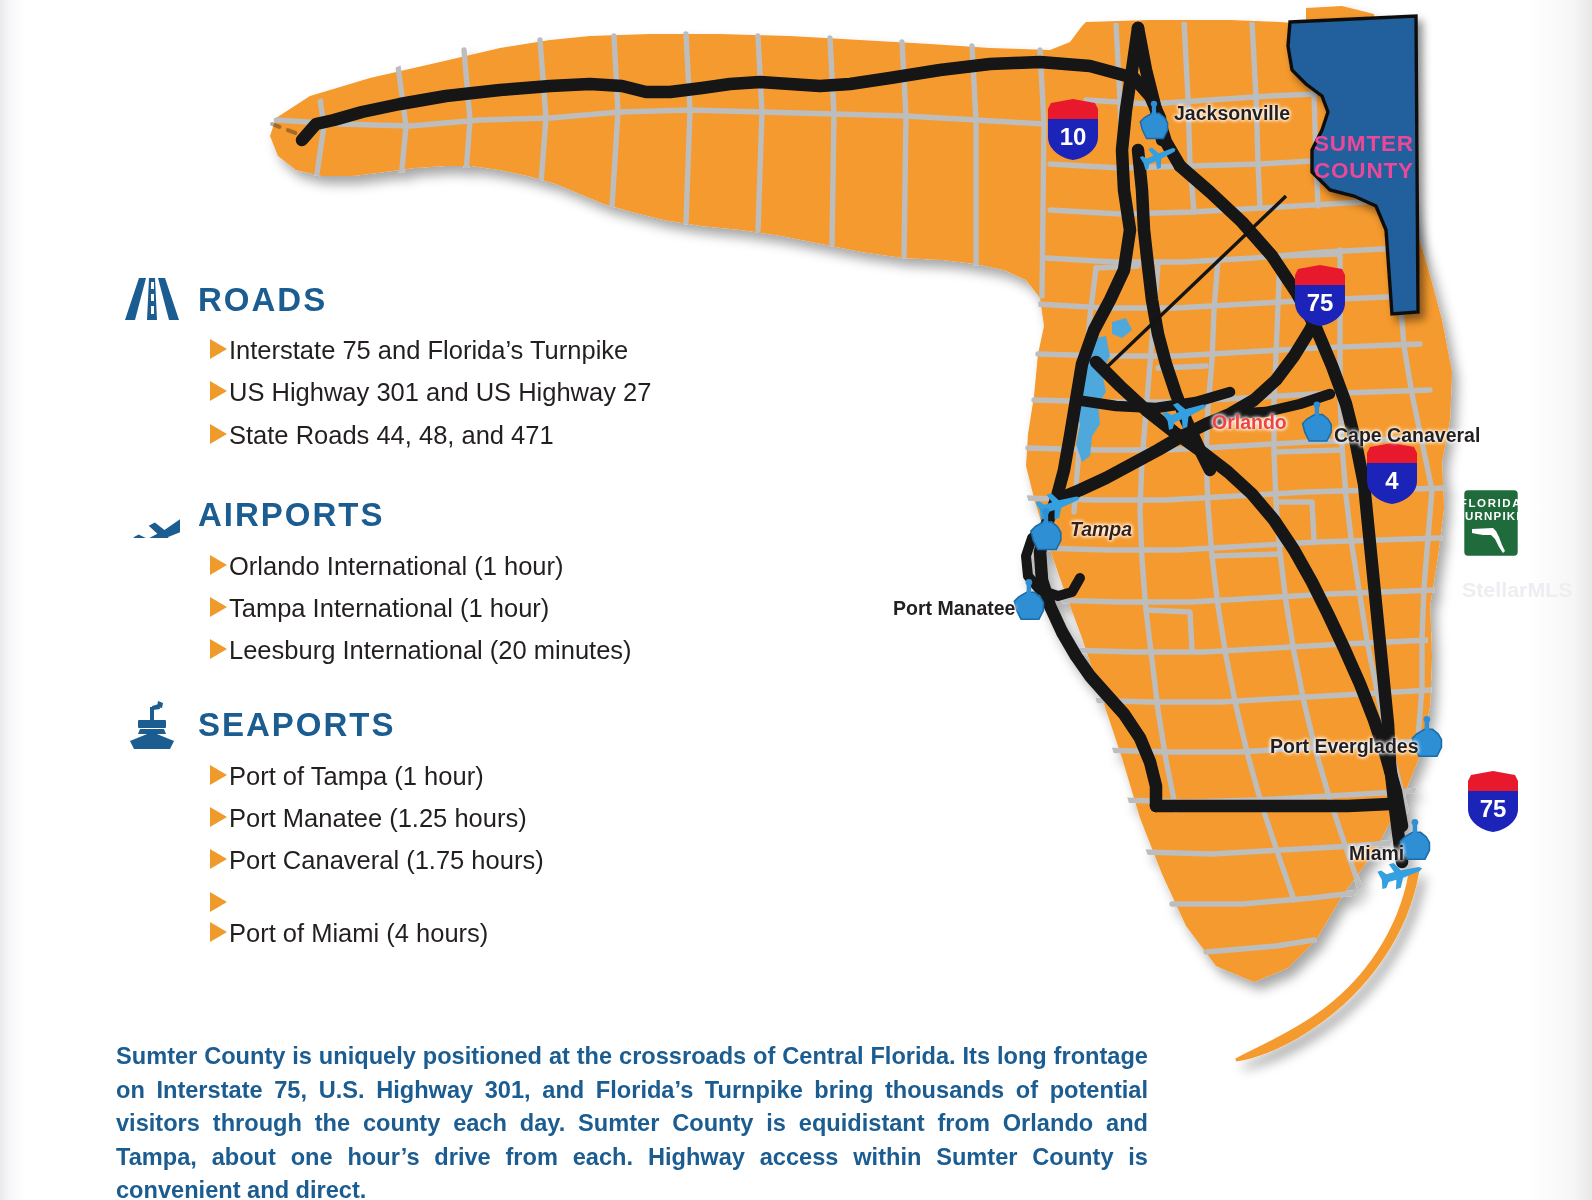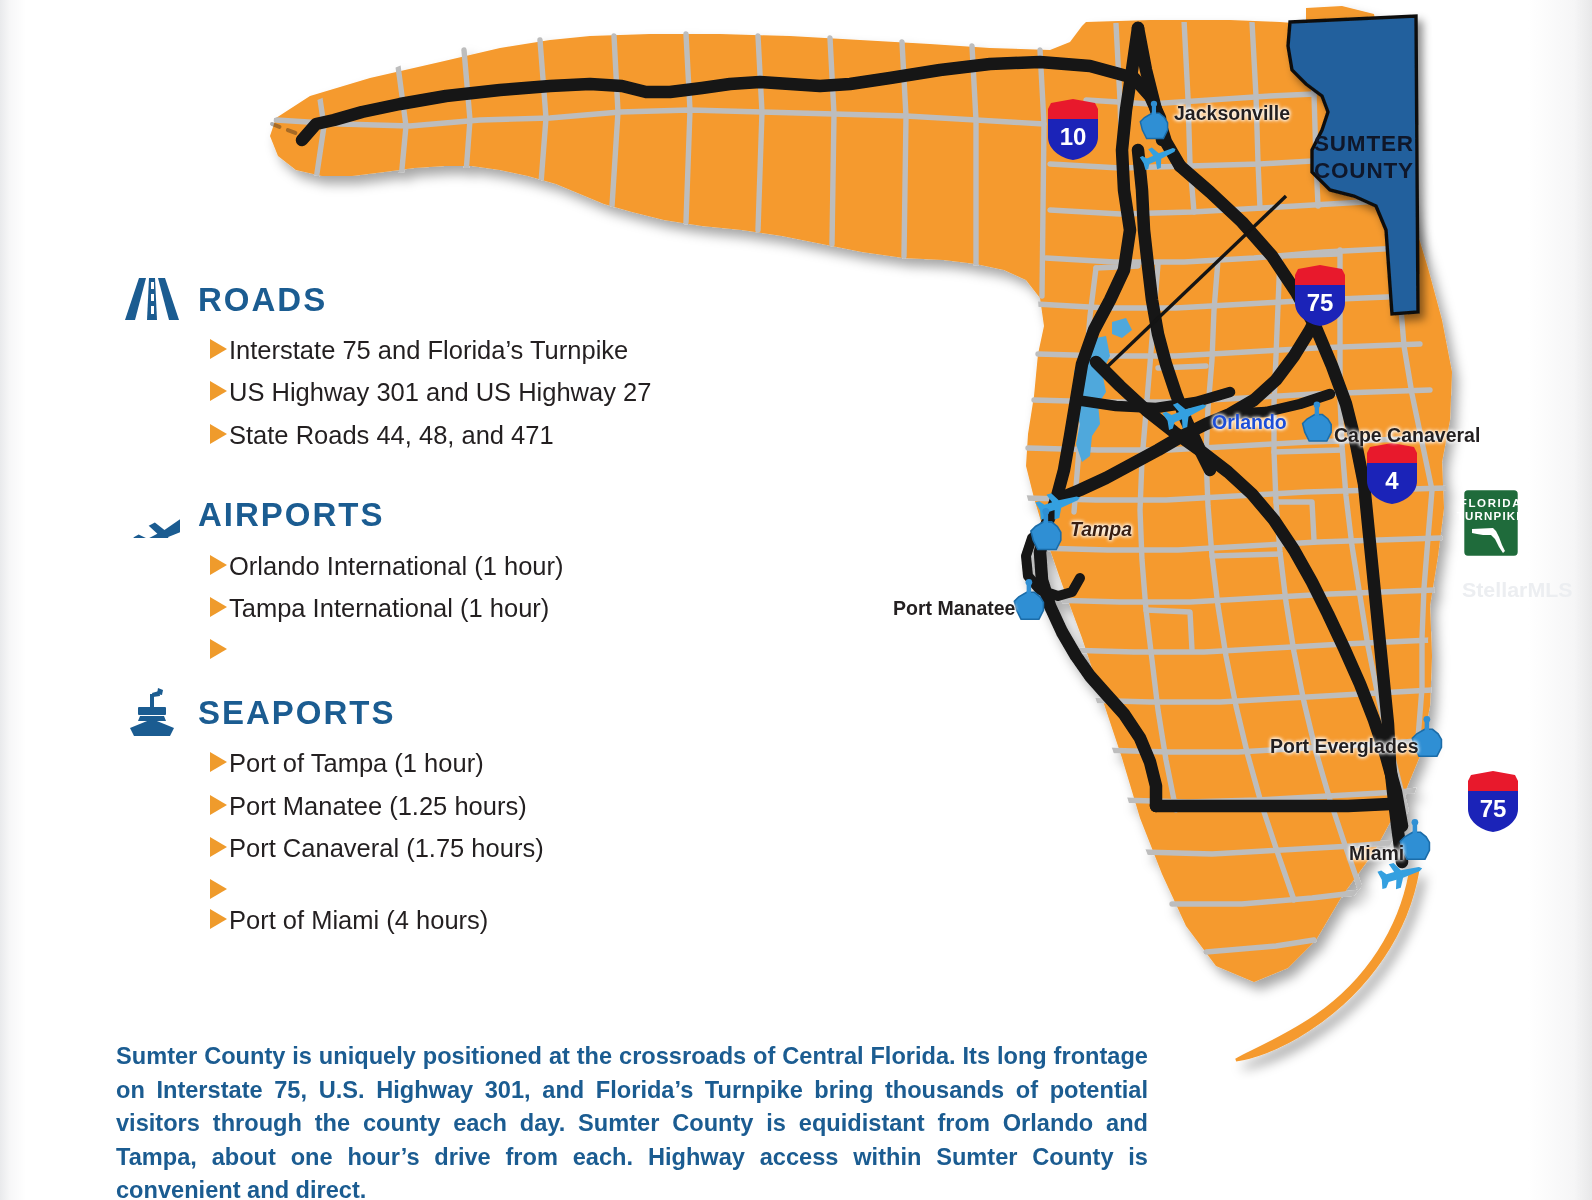--- a/index.html
+++ b/index.html
@@ -54,32 +54,32 @@
     font-family:"Liberation Sans", sans-serif;
   }
 
   
   #map{position:absolute;left:250px;top:0px;width:1342px;height:1080px;}
   #map svg{display:block;}
 
   
   .callout-label{
     position:absolute;left:1314px;top:130px;width:130px;
-    color:#0f172a;font-size:22.5px;font-weight:bold;letter-spacing:0.8px;
+    color:#ec4899;font-size:22.5px;font-weight:bold;letter-spacing:0.8px;
     line-height:1.22;text-align:left;
   }
 
   
   .city{
     position:absolute;font-weight:bold;color:#231f20;
     font-size:19.5px;white-space:nowrap;
     text-shadow:0 0 4px #fff,0 0 4px #fff,0 0 3px #fff;
   }
   #city-jacksonville{left:1174px;top:102px;}
-  #city-orlando{left:1206px;top:411px;color:#1d4ed8;padding-left:6px;}
+  #city-orlando{left:1206px;top:411px;color:#ef4444;padding-left:6px;}
   #city-capecanaveral{left:1334px;top:424px;}
   #city-tampa{left:1070px;top:518px;color:#3a1f12;font-style:italic;}
   #city-portmanatee{left:893px;top:597px;}
   #city-porteverglades{left:1270px;top:735px;}
   #city-miami{left:1349px;top:842px;}
 
   
   #watermark{
     position:absolute;left:1463px;top:578px;
     font-size:21px;font-weight:bold;color:#eceef1;
@@ -444,20 +444,21 @@
       <li>
           <span class="tri"></span>
           <span>Orlando International (1 hour)</span>
         </li>
       <li>
           <span class="tri"></span>
           <span>Tampa International (1 hour)</span>
         </li>
       <li>
           <span class="tri"></span>
+          <span>Leesburg International (20 minutes)</span>
         </li>
     </ul>
   </div>
 
   <div class="section" id="sec-seaports">
     <div class="sec-head">
       <span class="sec-icon">
         <svg width="52" height="52" viewBox="0 0 52 52" xmlns="http://www.w3.org/2000/svg">
           <g fill="#1b5c91">
             <path d="M32,2 L37,4 L36,9 L31,8 Z"></path>

